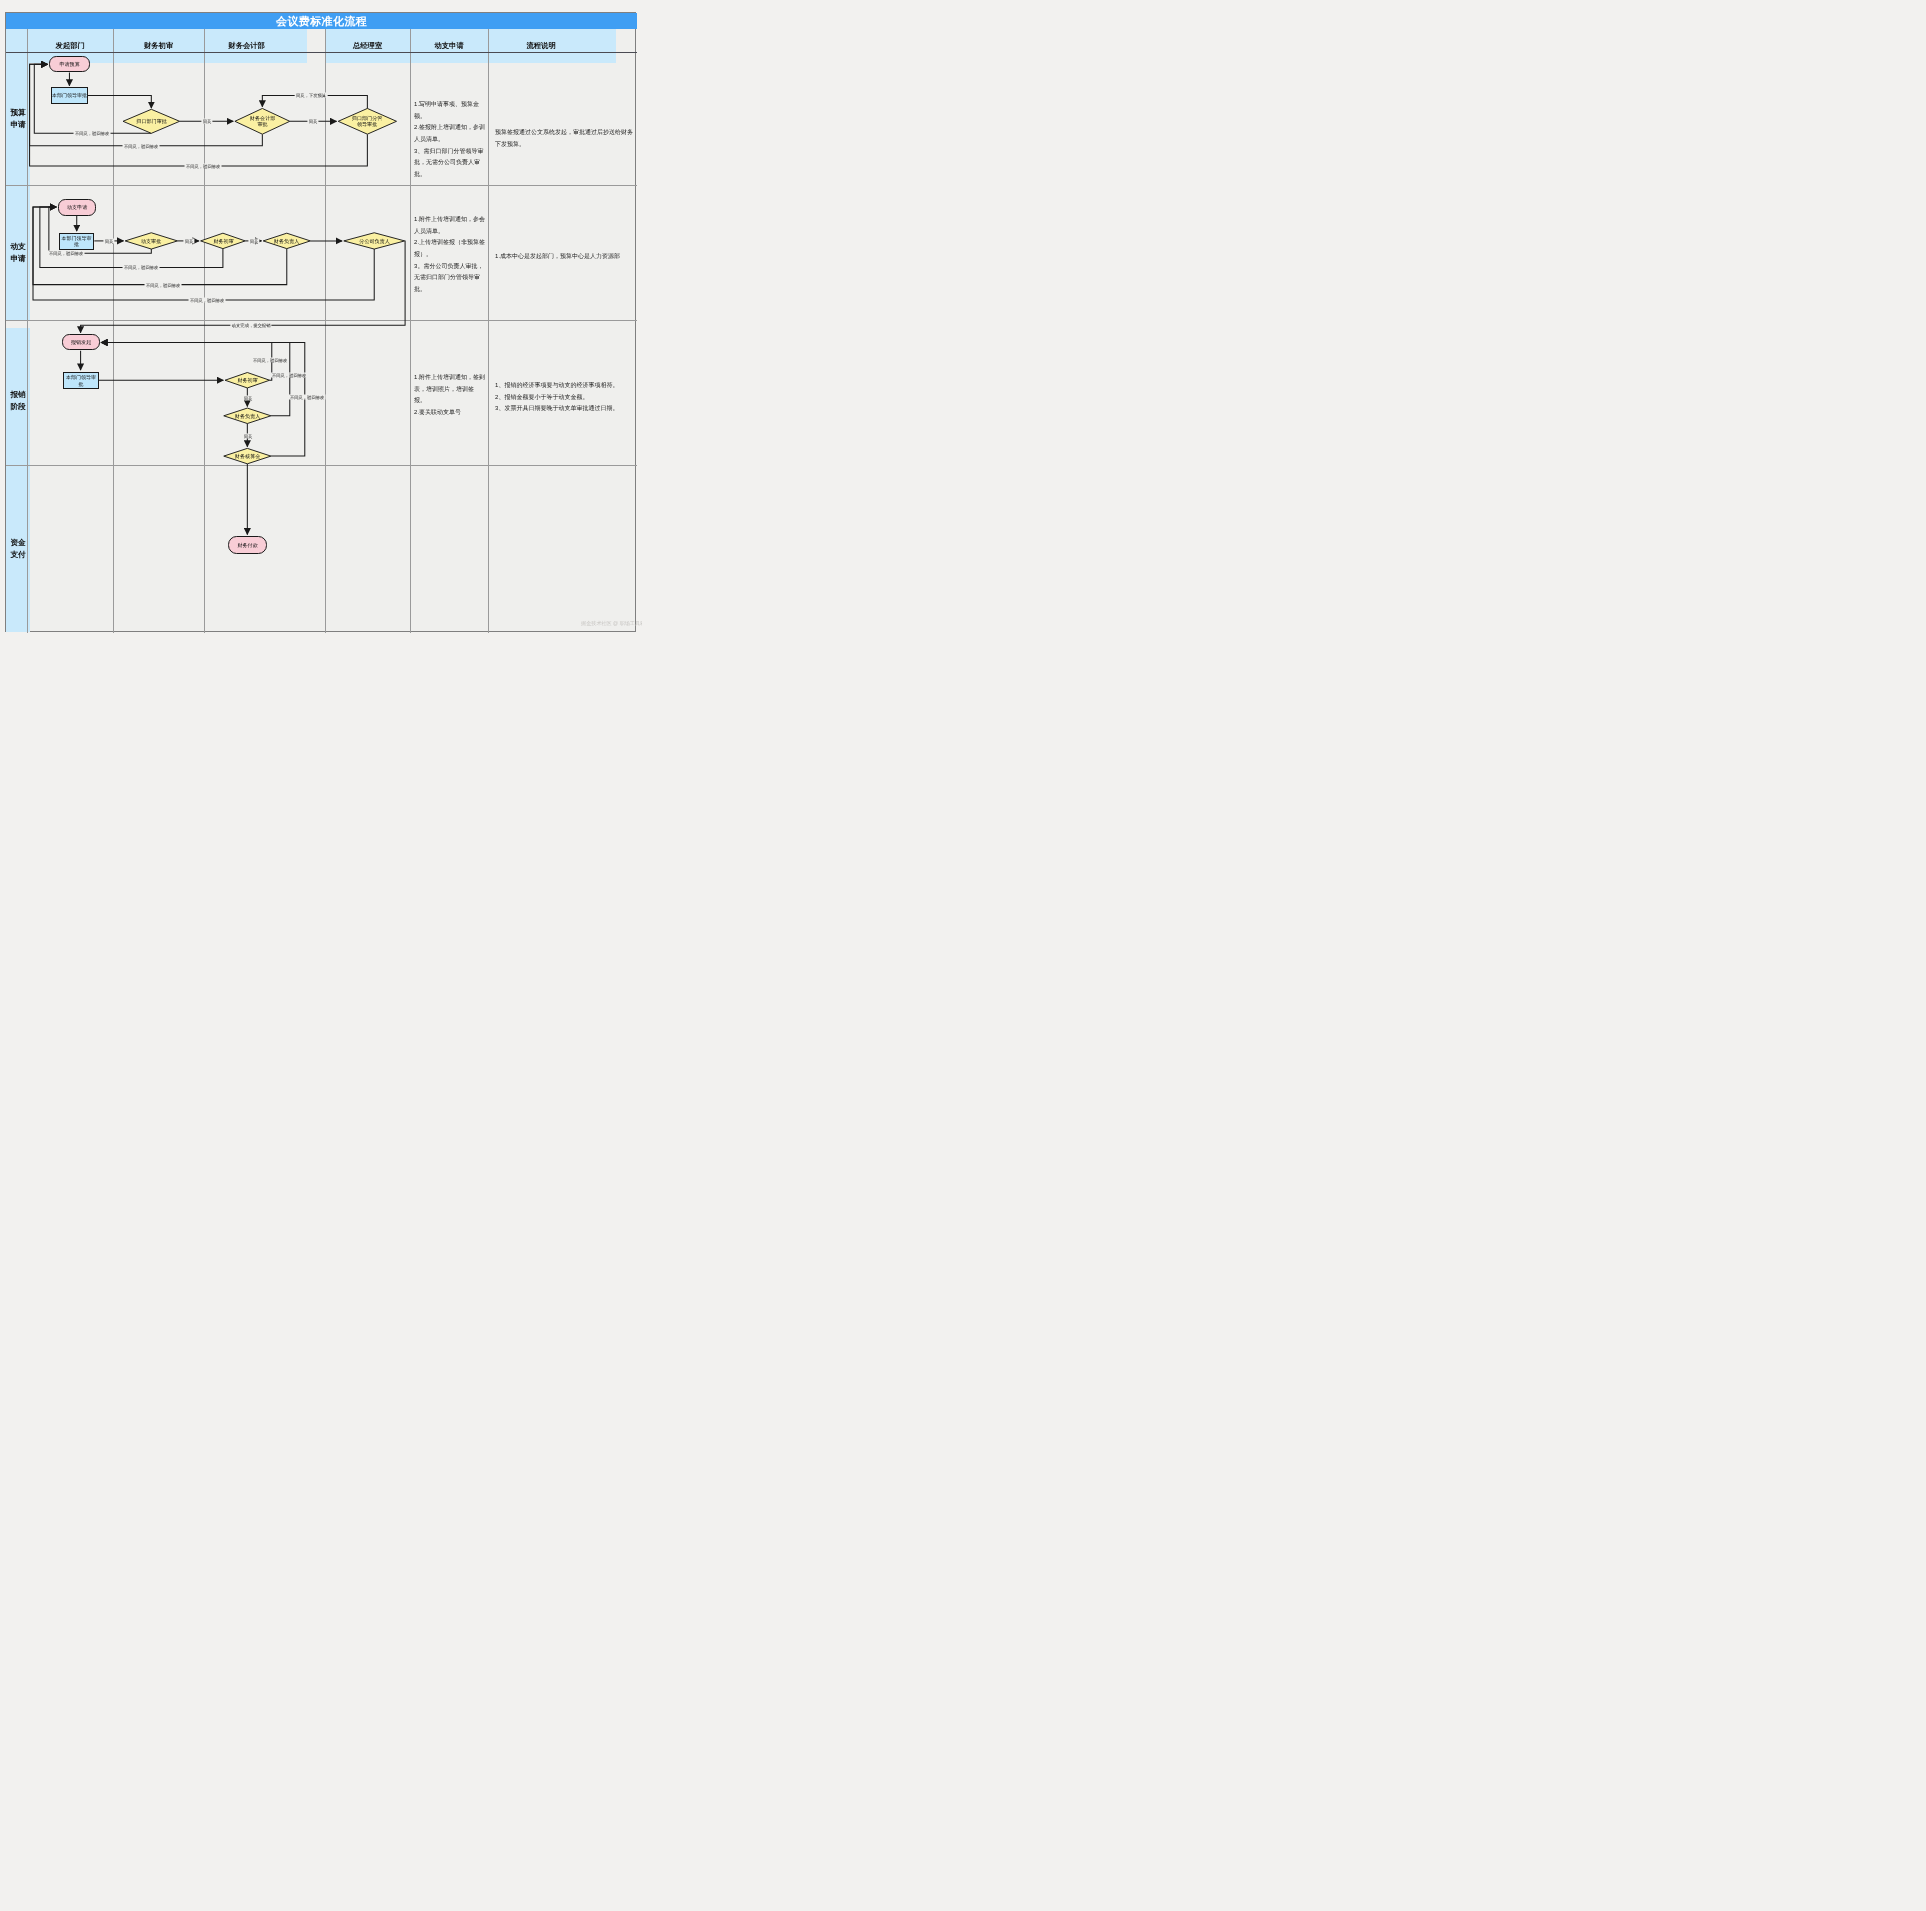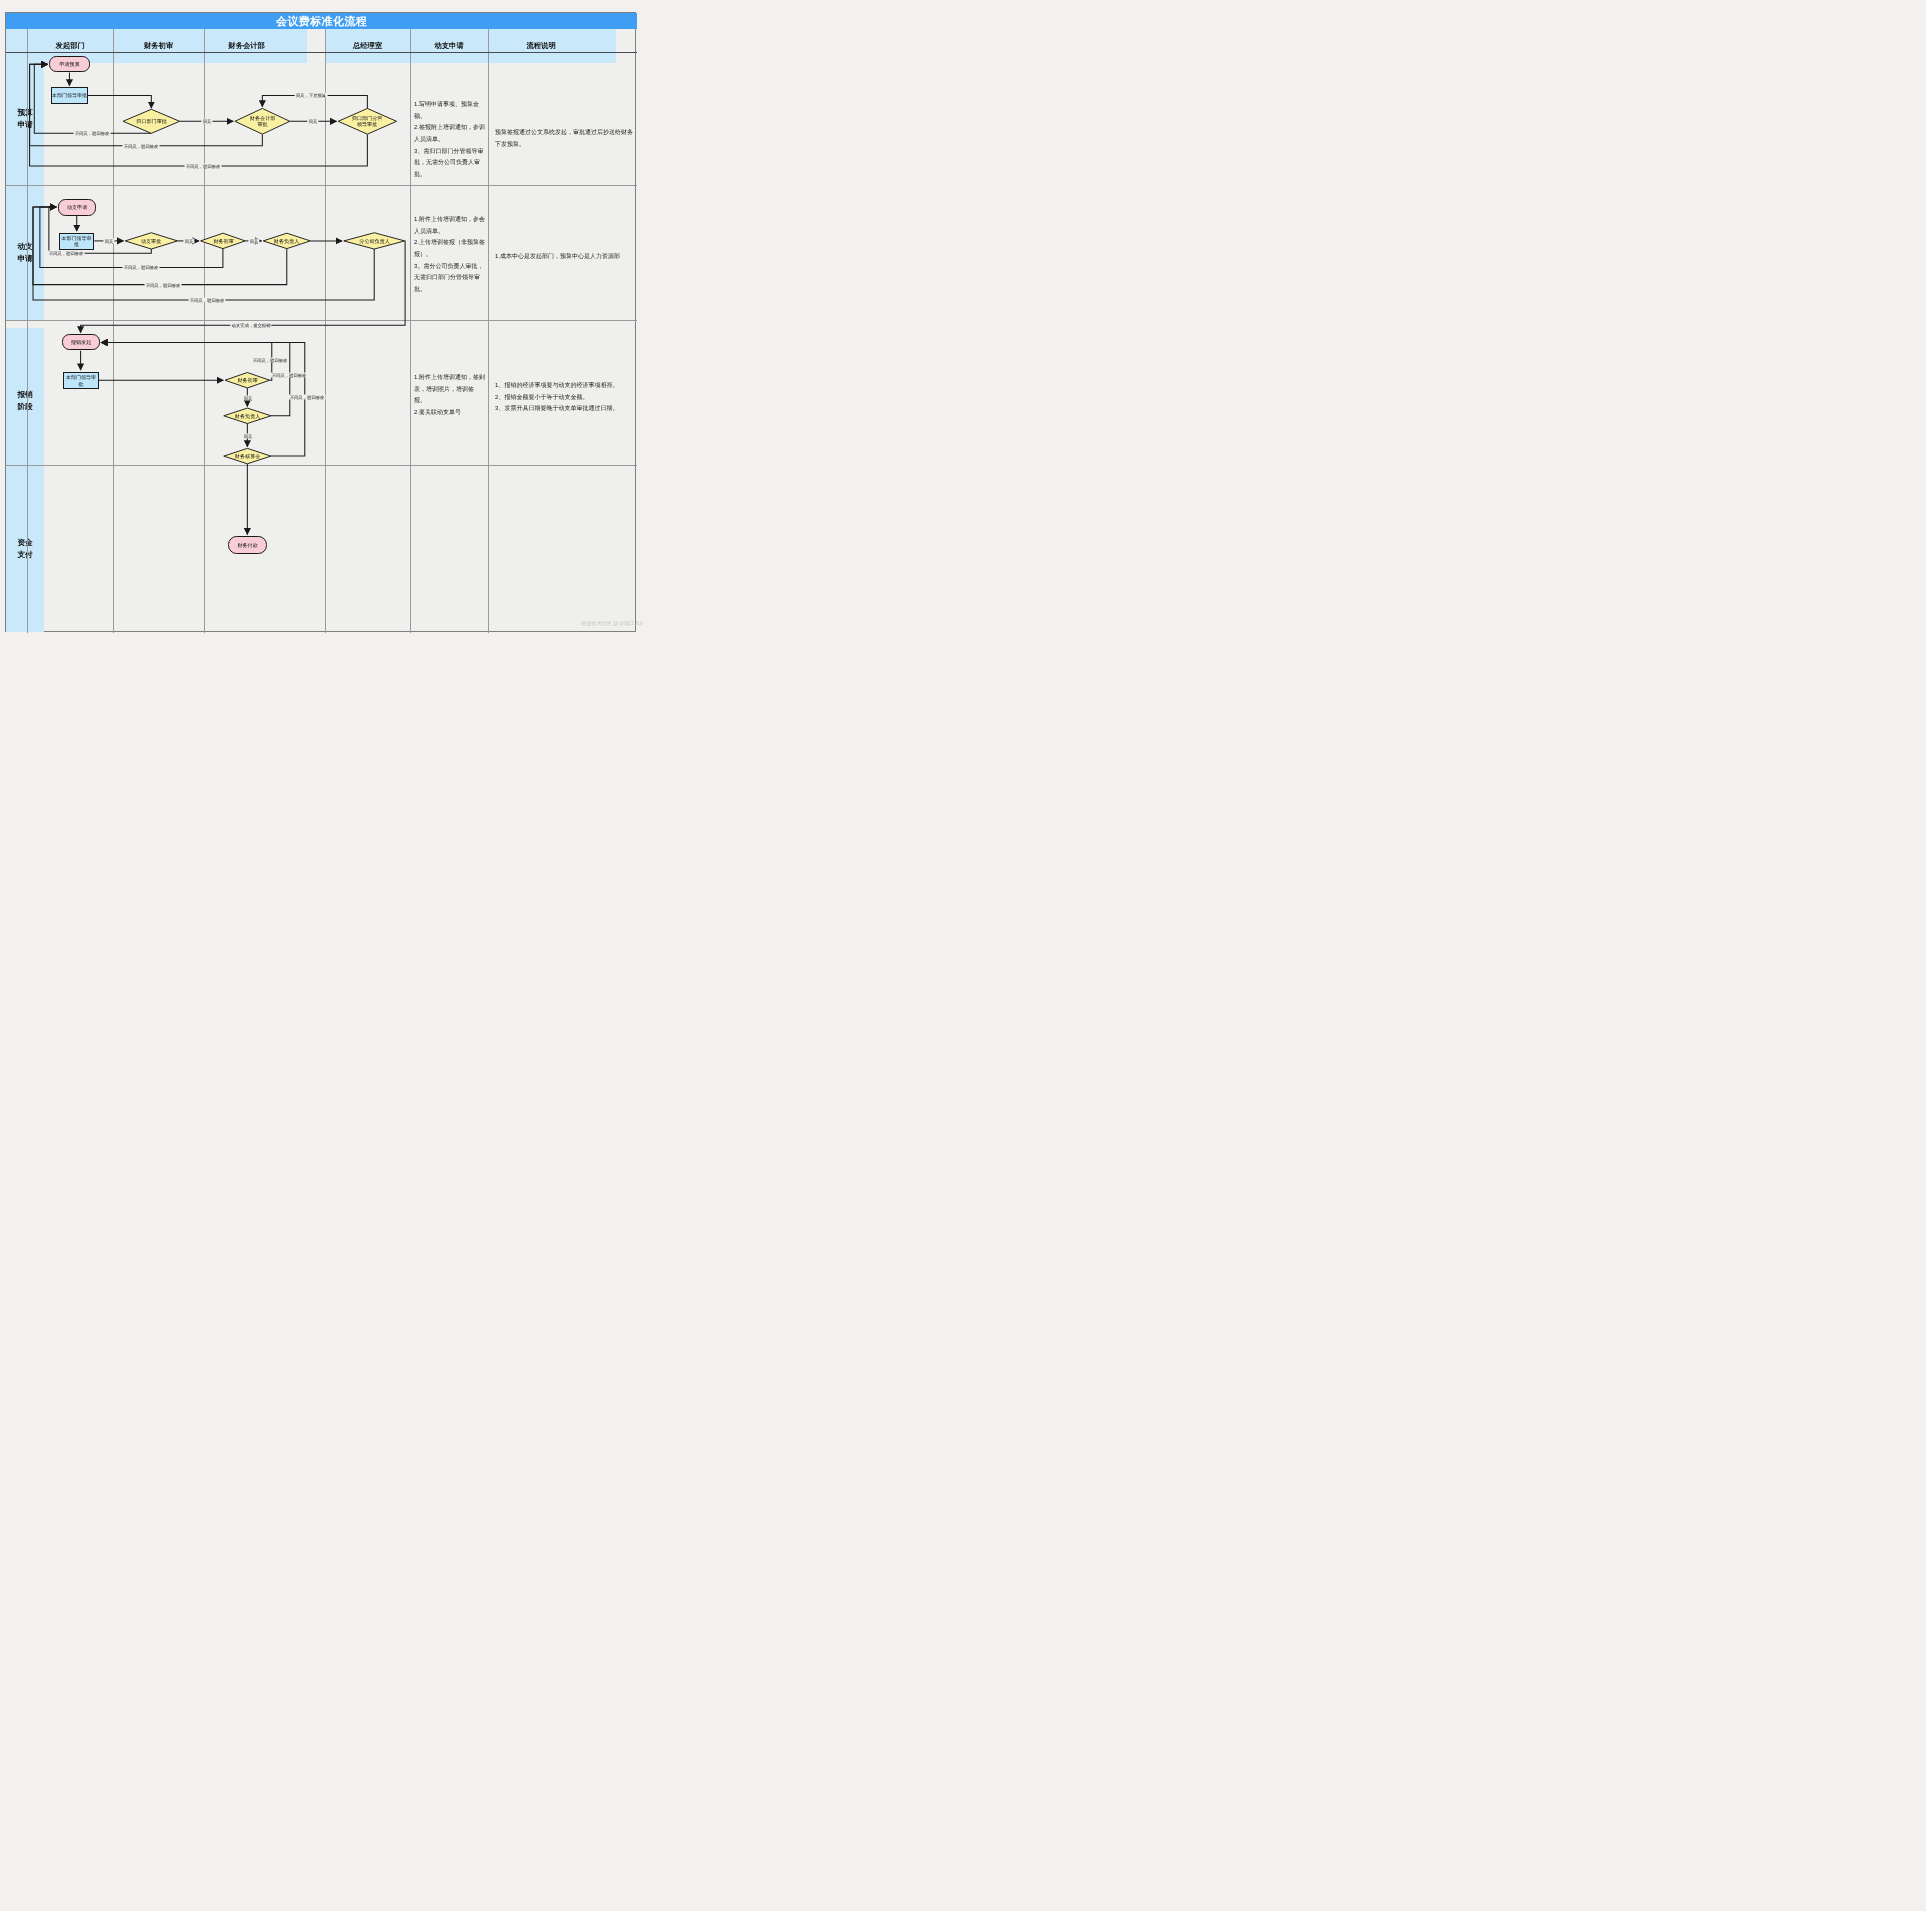--- a/index.html
+++ b/index.html
@@ -1,20 +1,20 @@
 <!DOCTYPE html>
 <html style="font-size:6.9px"><head>
 <meta charset="utf-8">
 <style>
   html,body{margin:0;padding:0;background:#F2F1EF;font-family:"Liberation Sans","DejaVu Sans",sans-serif;}
   .canvas{position:relative;width:642px;height:637px;background:#F2F1EF;overflow:hidden;}
   .table{position:absolute;left:5.1px;top:12px;width:631px;height:620px;background:#EFEFED;border:0.9px solid #7F7F7F;box-sizing:border-box;padding-left:20px;}
   .titlebar{position:absolute;left:0;top:0;width:631px;height:16px;background:#3F9EF3;display:flex;align-items:center;justify-content:center;color:#fff;font-size:11px;font-weight:bold;letter-spacing:0.4px;}
   .hcell{position:absolute;top:16px;height:34px;background:#C9E9FB;display:flex;align-items:center;justify-content:center;font-size:7.3px;font-weight:bold;color:#111;box-sizing:border-box;}
-  .lanecell{position:absolute;left:0;width:38px;background:#C9E9FB;display:flex;align-items:center;justify-content:center;text-align:center;font-size:7.7px;font-weight:bold;color:#111;white-space:pre-line;line-height:1.45;}
+  .lanecell{position:absolute;left:0;width:24px;background:#C9E9FB;display:flex;align-items:center;justify-content:center;text-align:center;font-size:7.7px;font-weight:bold;color:#111;white-space:pre-line;line-height:1.45;}
   .vline{position:absolute;top:16px;width:0.4px;height:604px;background:#9A9A9A;}
   .hline{position:absolute;left:0;width:631px;height:0.4px;background:#9A9A9A;}
   .hline.dark{height:0.9px;background:#4A4A52;}
   svg.flow{position:absolute;left:0;top:0;pointer-events:none;}
   .node{position:absolute;box-sizing:border-box;border:0.9px solid #1A1A1A;display:flex;align-items:center;justify-content:center;text-align:center;font-size:5.1px;color:#111;white-space:pre-line;line-height:1.25;}
   .start{background:#F8CDD6;border-radius:7.3px;}
   .proc{background:#BEE6FB;font-size:5px;}
   .dlabel{position:absolute;display:flex;align-items:center;justify-content:center;text-align:center;font-size:5.1px;color:#111;white-space:pre-line;line-height:1.25;pointer-events:none;}
   .elabel{position:absolute;transform:translate(-50%,-50%);background:#EFEFED;font-size:4.3px;color:#111;padding:0 1.3px;white-space:nowrap;}
   .txt{position:absolute;font-size:6px;color:#1A1A1A;line-height:1.95;white-space:pre-line;}

